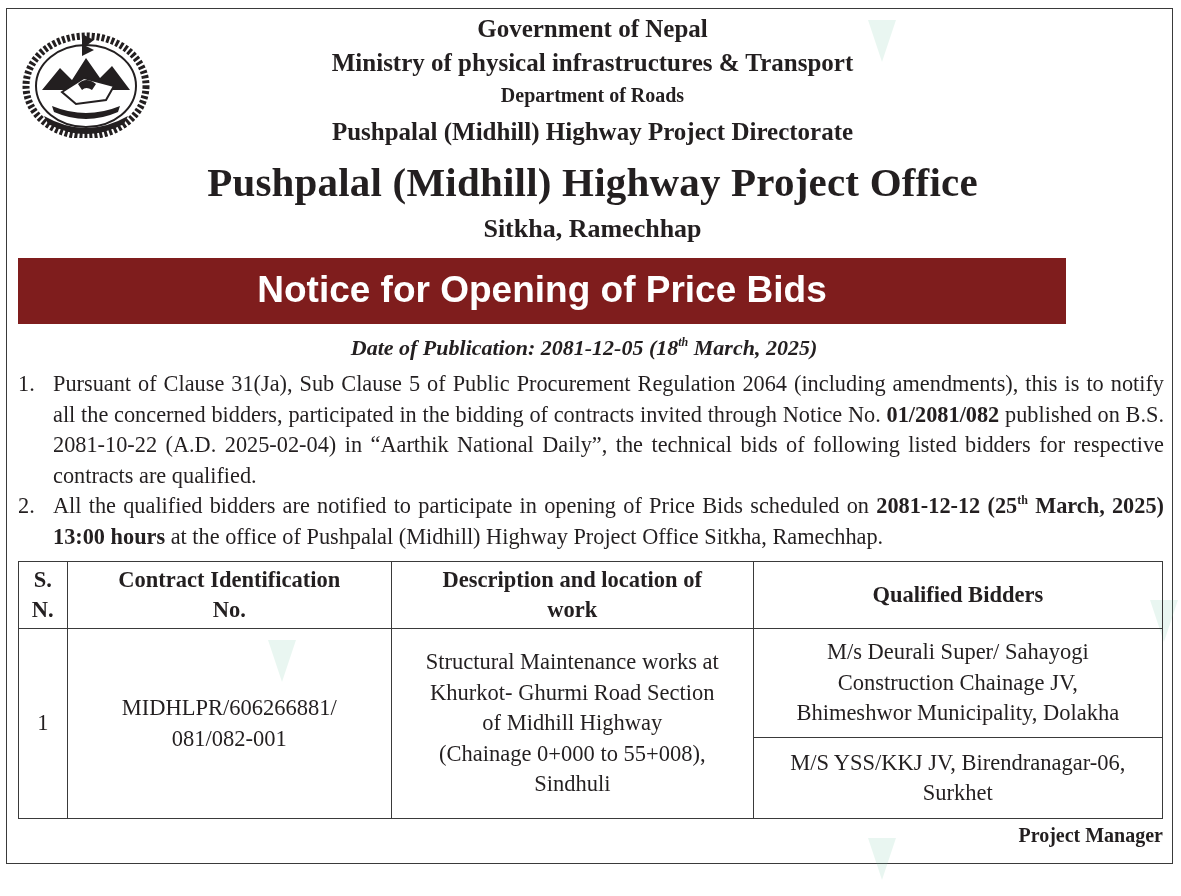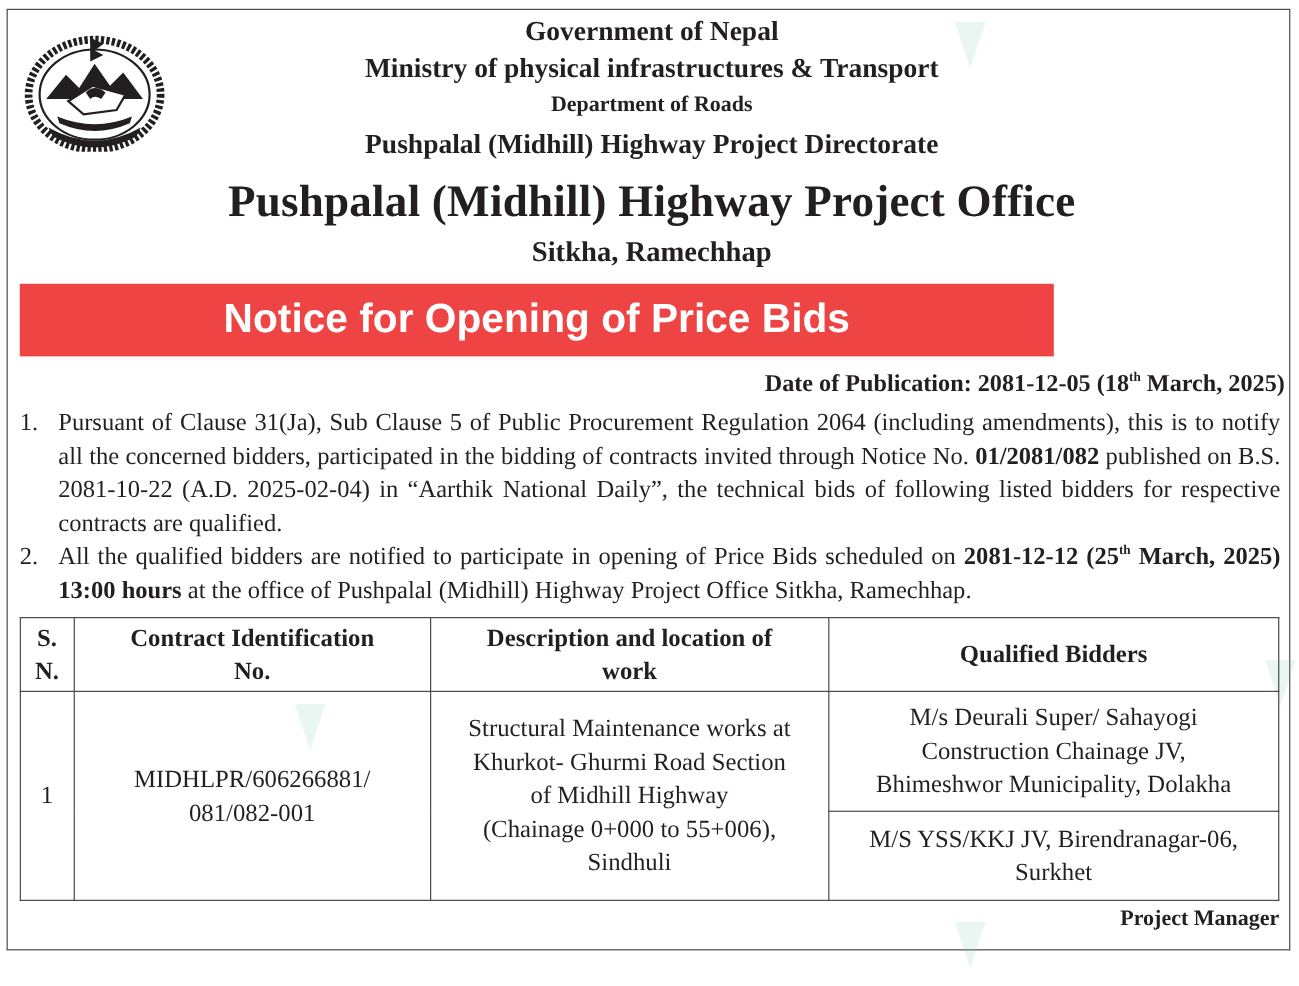--- a/index.html
+++ b/index.html
@@ -41,38 +41,39 @@
   .h1 { top: 15px; font-size: 25px; }
   .h2 { top: 49px; font-size: 25px; }
   .h3 { top: 84px; font-size: 20px; }
   .h4 { top: 118px; font-size: 25px; }
   .h5 { top: 158px; font-size: 41px; letter-spacing: 0.2px; }
   .h6 { top: 214px; font-size: 26px; }
   .banner {
     position: absolute;
     left: 18px;
     top: 258px;
-    width: 940px;
+    width: 1048px;
     height: 66px;
-    background: #ef4444;
+    background: #7f1d1d;
     color: #ffffff;
     font-family: "Liberation Sans", "DejaVu Sans", sans-serif;
     font-weight: bold;
     font-size: 37px;
     text-align: center;
     line-height: 64px;
   }
   .pubdate {
     position: absolute;
     left: 0;
     top: 335px;
     width: 1168px;
-    text-align: right;
+    text-align: center;
     font-weight: bold;
     font-size: 22px;
+    font-style: italic;
   }
   sup { font-size: 12px; vertical-align: 9px; line-height: 0; }
   .para {
     position: absolute;
     left: 18px;
     width: 1146px;
     font-size: 22.3px;
     line-height: 30.5px;
   }
   .para .num {
@@ -196,21 +197,21 @@
     </tr>
   </thead>
   <tbody>
     <tr>
       <td rowspan="2">1</td>
       <td rowspan="2"><span>MIDHLPR/606266881/</span><br><span>081/082-001</span></td>
       <td rowspan="2">
         <span>Structural Maintenance works at</span><br>
         <span>Khurkot- Ghurmi Road Section</span><br>
         <span>of Midhill Highway</span><br>
-        <span>(Chainage 0+000 to 55+006),</span><br>
+        <span>(Chainage 0+000 to 55+008),</span><br>
         <span>Sindhuli</span>
       </td>
       <td class="bidder1">
         <span>M/s Deurali Super/ Sahayogi</span><br>
         <span>Construction Chainage JV,</span><br>
         <span>Bhimeshwor Municipality, Dolakha</span>
       </td>
     </tr>
     <tr>
       <td class="bidder2">

